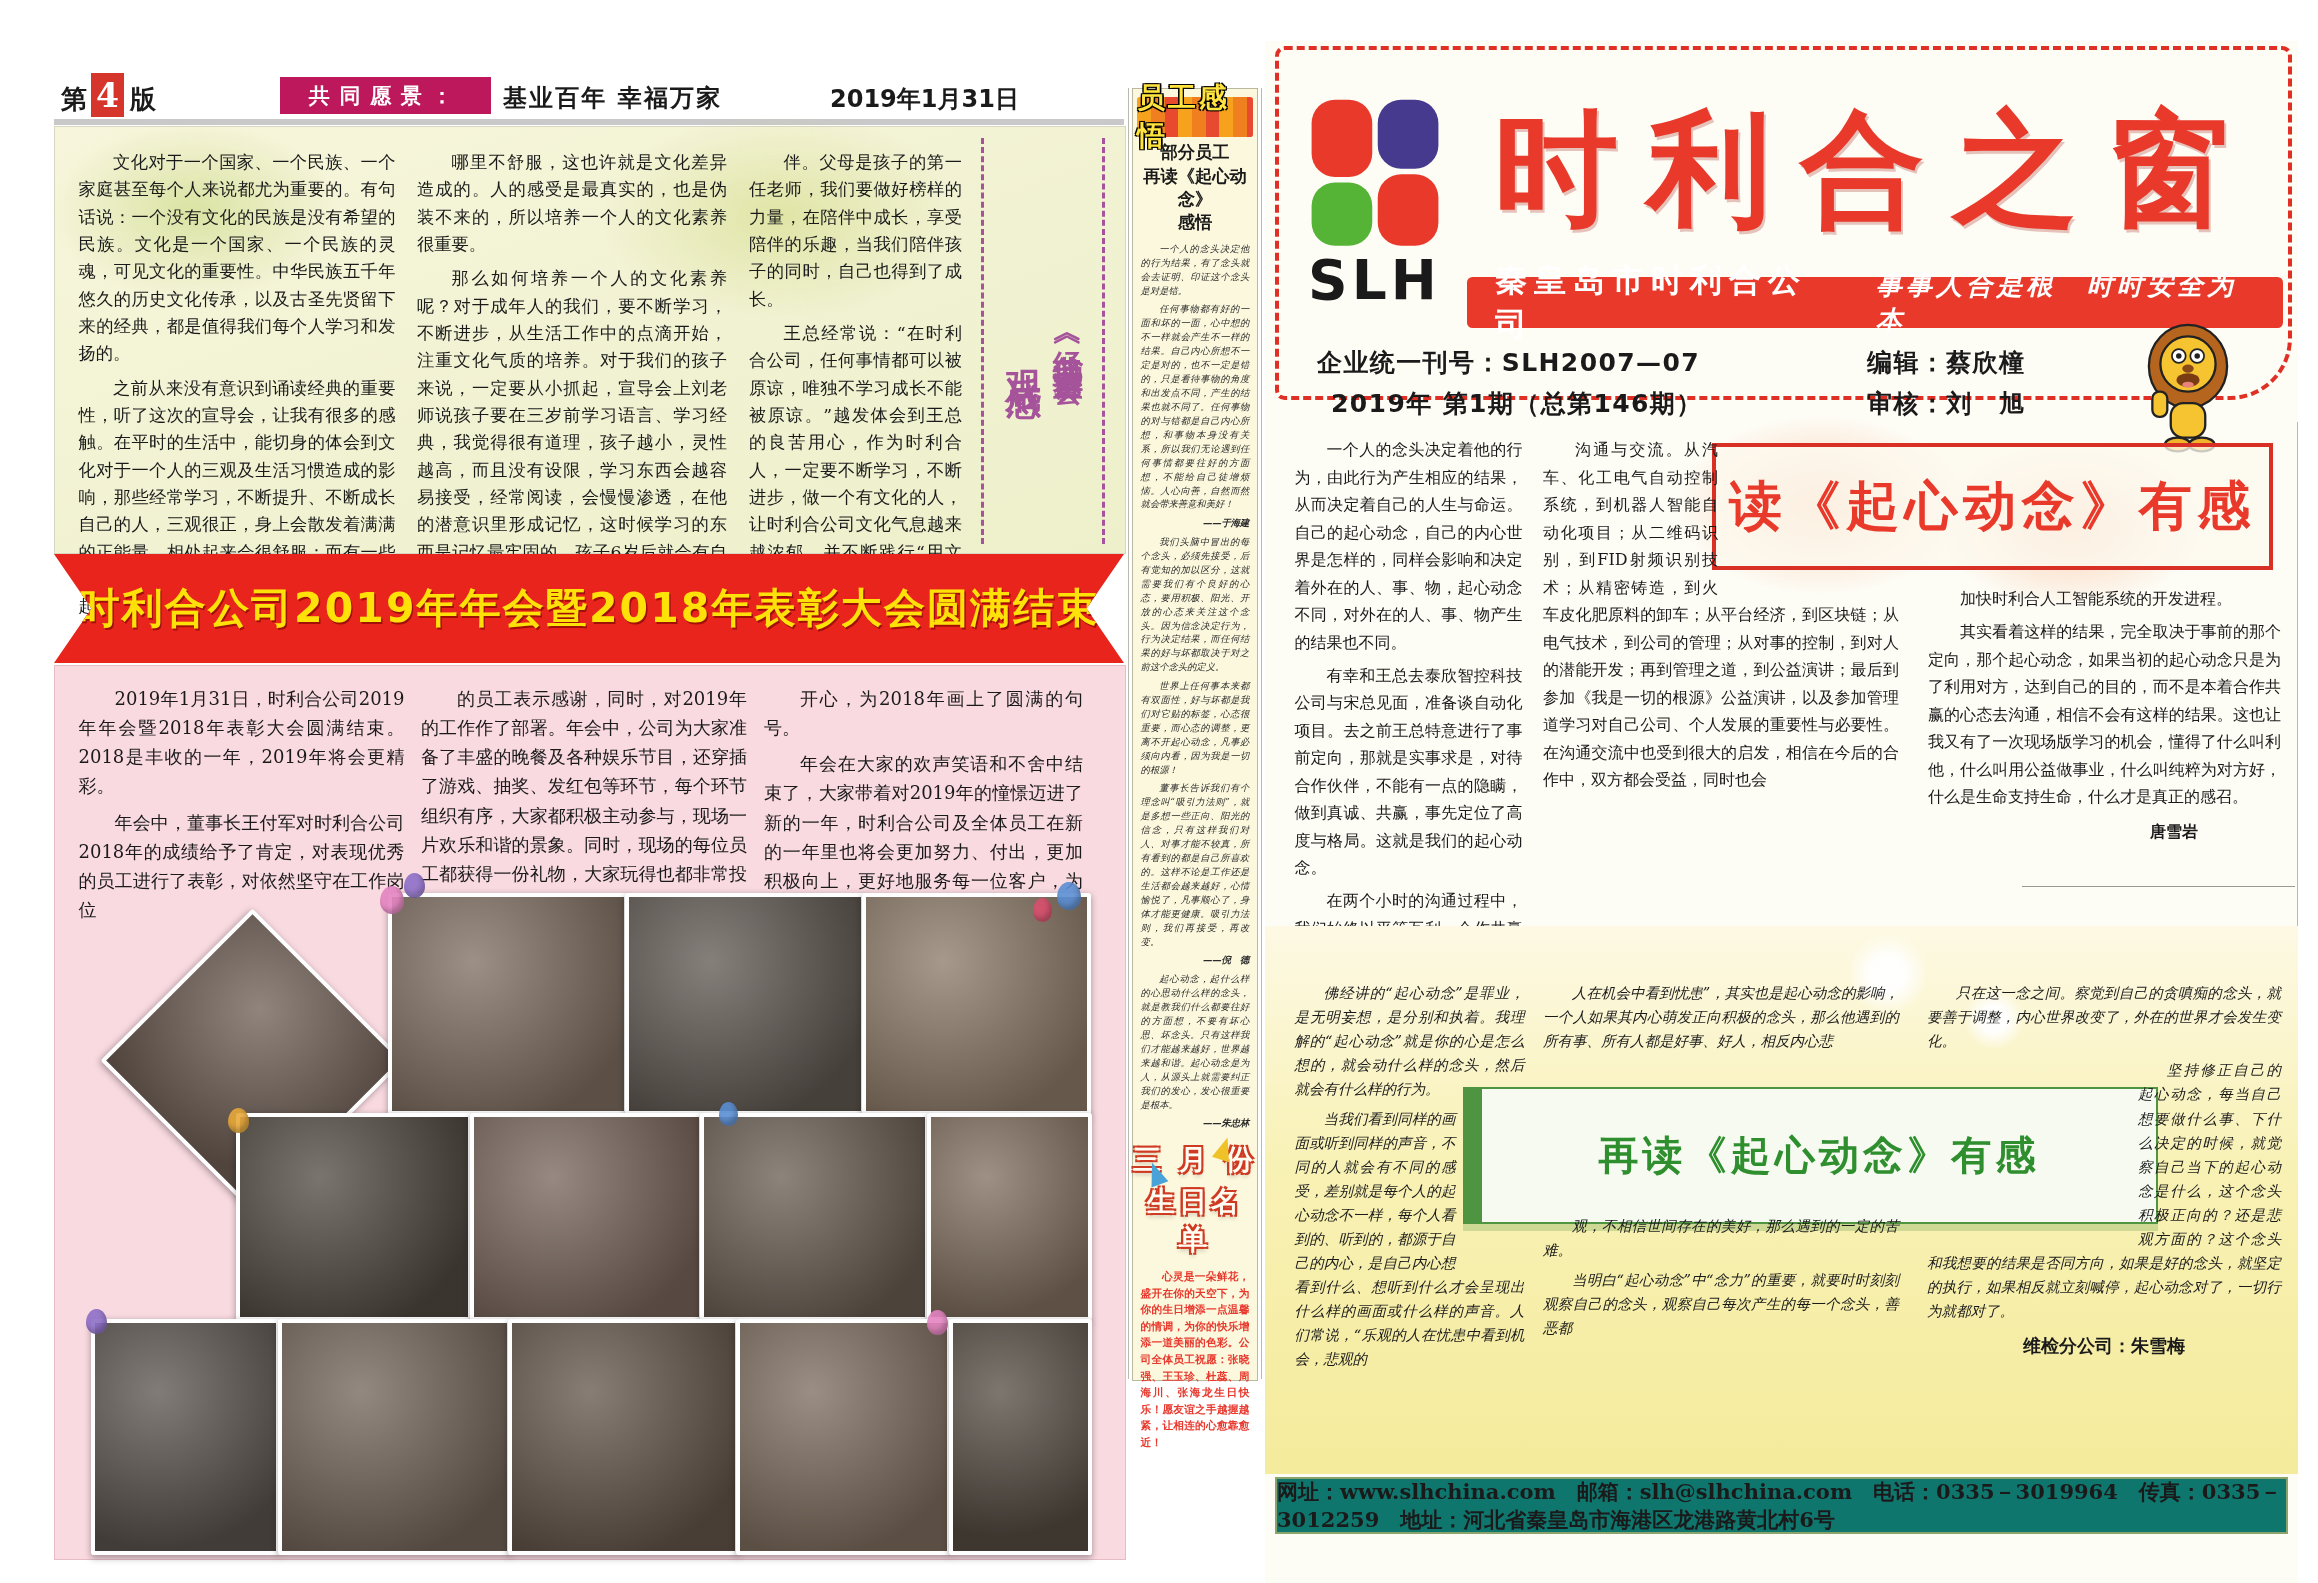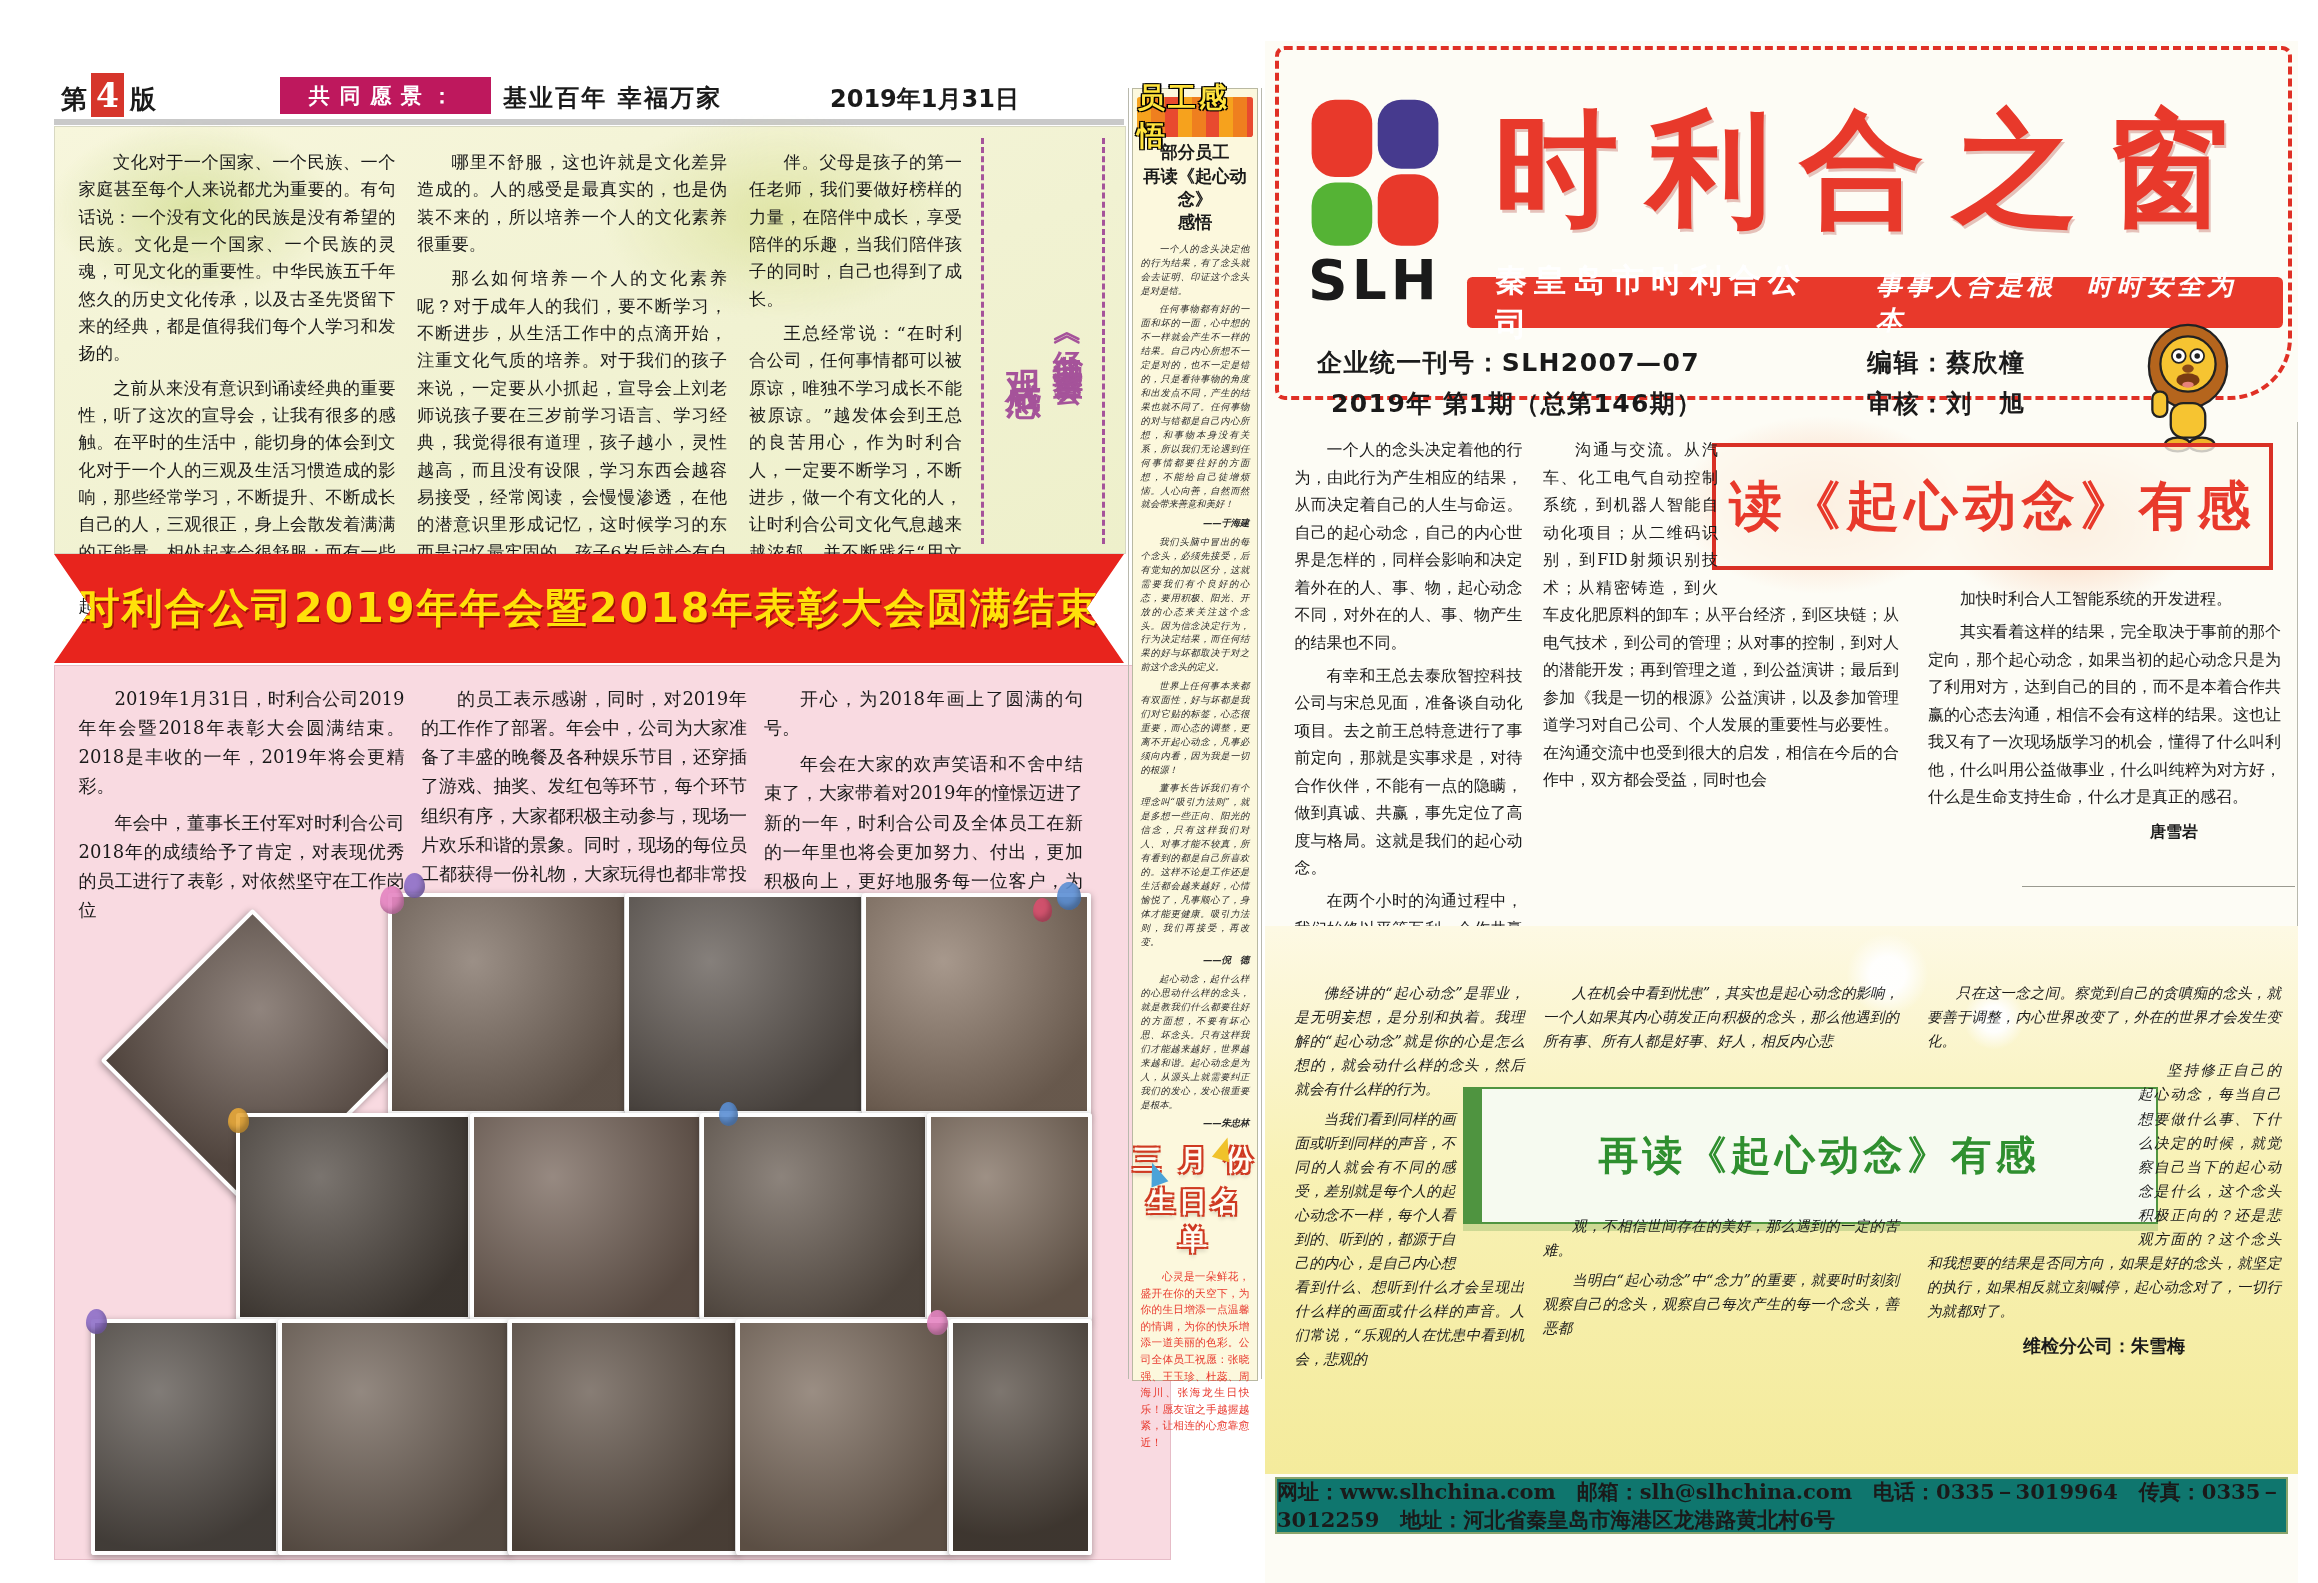--- a/index.html
+++ b/index.html
@@ -24,38 +24,38 @@
      color:#a5539a;font-weight:900;display:flex;flex-direction:column;align-items:center;}
   .vtitle-main{font-size:30px;letter-spacing:4.1px;}
   .vtitle-sub{font-size:36px;margin-top:18px;letter-spacing:7px;}
   .byline{font-weight:bold;text-align:center;margin-top:9.7px;}
 
   .ribbon{background:#e8241d;clip-path:polygon(0% 0%,100% 0%,96.5% 50%,100% 100%,0% 100%,3.5% 50%);
      display:flex;align-items:center;justify-content:center;}
   .ribbon-text{color:#ffe10a;font-weight:900;font-size:41px;letter-spacing:2.1px;
      font-family:"DejaVu Sans","Liberation Sans",sans-serif;text-shadow:1.4px 2.1px 0 #a01008;}
 
-  .sec-pink{background:#f9dae1;border:0.7px solid #e6bcc7;padding-left:45px;}
+  .sec-pink{background:#f9dae1;border:0.7px solid #e6bcc7;}
 
   .photo{background:radial-gradient(circle at 35% 30%,rgba(255,255,255,.25),rgba(0,0,0,.25) 80%);
      border:4.1px solid #fff;box-shadow:0 2.1px 7px rgba(0,0,0,.35);border-radius:2.8px;}
   .balloon{border-radius:50% 50% 50% 50%/55% 55% 45% 45%;opacity:.9;box-shadow:inset -2.8px -4.1px 5.5px rgba(0,0,0,.25);}
 
   
   .strip{background:#fcf8dd;border:0.7px solid #b9b9a2;}
   .strip-badge{background:repeating-linear-gradient(90deg,#f6a21d 0 14px,#ef7f1f 14px 28px,#e84a2f 28px 41px);
      color:#ffe33e;font-weight:900;font-size:28px;letter-spacing:2.8px;display:flex;align-items:center;justify-content:center;
      text-shadow:-1.4px -1.4px 0 #000,1.4px -1.4px 0 #000,-1.4px 1.4px 0 #000,1.4px 1.4px 0 #000;border-radius:2.8px;}
   .strip-head{font-weight:900;text-align:center;font-size:17.3px;line-height:1.35;}
   .strip-body{font-style:italic;font-size:9.3px;line-height:1.5;color:#2a2a2a;}
   .strip-body p{margin:0 0 4.8px 0;}
   .bday-title{color:#fffdf2;font-weight:900;text-align:center;letter-spacing:4.1px;
      font-family:"DejaVu Sans","Liberation Sans",sans-serif;
      text-shadow:-2.1px -2.1px 0 #cf3a22,2.1px -2.1px 0 #cf3a22,-2.1px 2.1px 0 #cf3a22,2.1px 2.1px 0 #cf3a22,0 3.5px 4.1px rgba(0,0,0,.2);}
-  .bday-text{color:#e8392e;font-weight:normal;font-size:10.7px;line-height:1.55;text-align:justify;}
+  .bday-text{color:#e8392e;font-weight:bold;font-size:10.7px;line-height:1.55;text-align:justify;}
   .hat{width:0;height:0;border-left:9.7px solid transparent;border-right:9.7px solid transparent;border-bottom:23.5px solid #f0c22a;transform:rotate(18deg);}
 
   
   .mast-frame{border:4.8px dashed #e03025;border-radius:9.7px 9.7px 62px 9.7px;}
   .mast-title{color:#e8392b;font-weight:900;letter-spacing:29px;font-size:124px;line-height:1;text-shadow:2.1px 2.8px 0 rgba(160,20,10,.25);}
   .red-bar{background:#e8392b;border-radius:5.5px;color:#fff;display:flex;align-items:center;gap:41px;padding:0 28px;}
   .red-bar .org{font-weight:900;font-size:32px;letter-spacing:7px;font-family:"DejaVu Sans","Liberation Sans",sans-serif;}
   .red-bar .slogan{font-style:italic;font-weight:bold;font-size:26px;letter-spacing:4.1px;}
   .issue{font-weight:bold;font-size:25px;letter-spacing:1.4px;font-family:"DejaVu Sans","Liberation Sans",sans-serif;}
 

